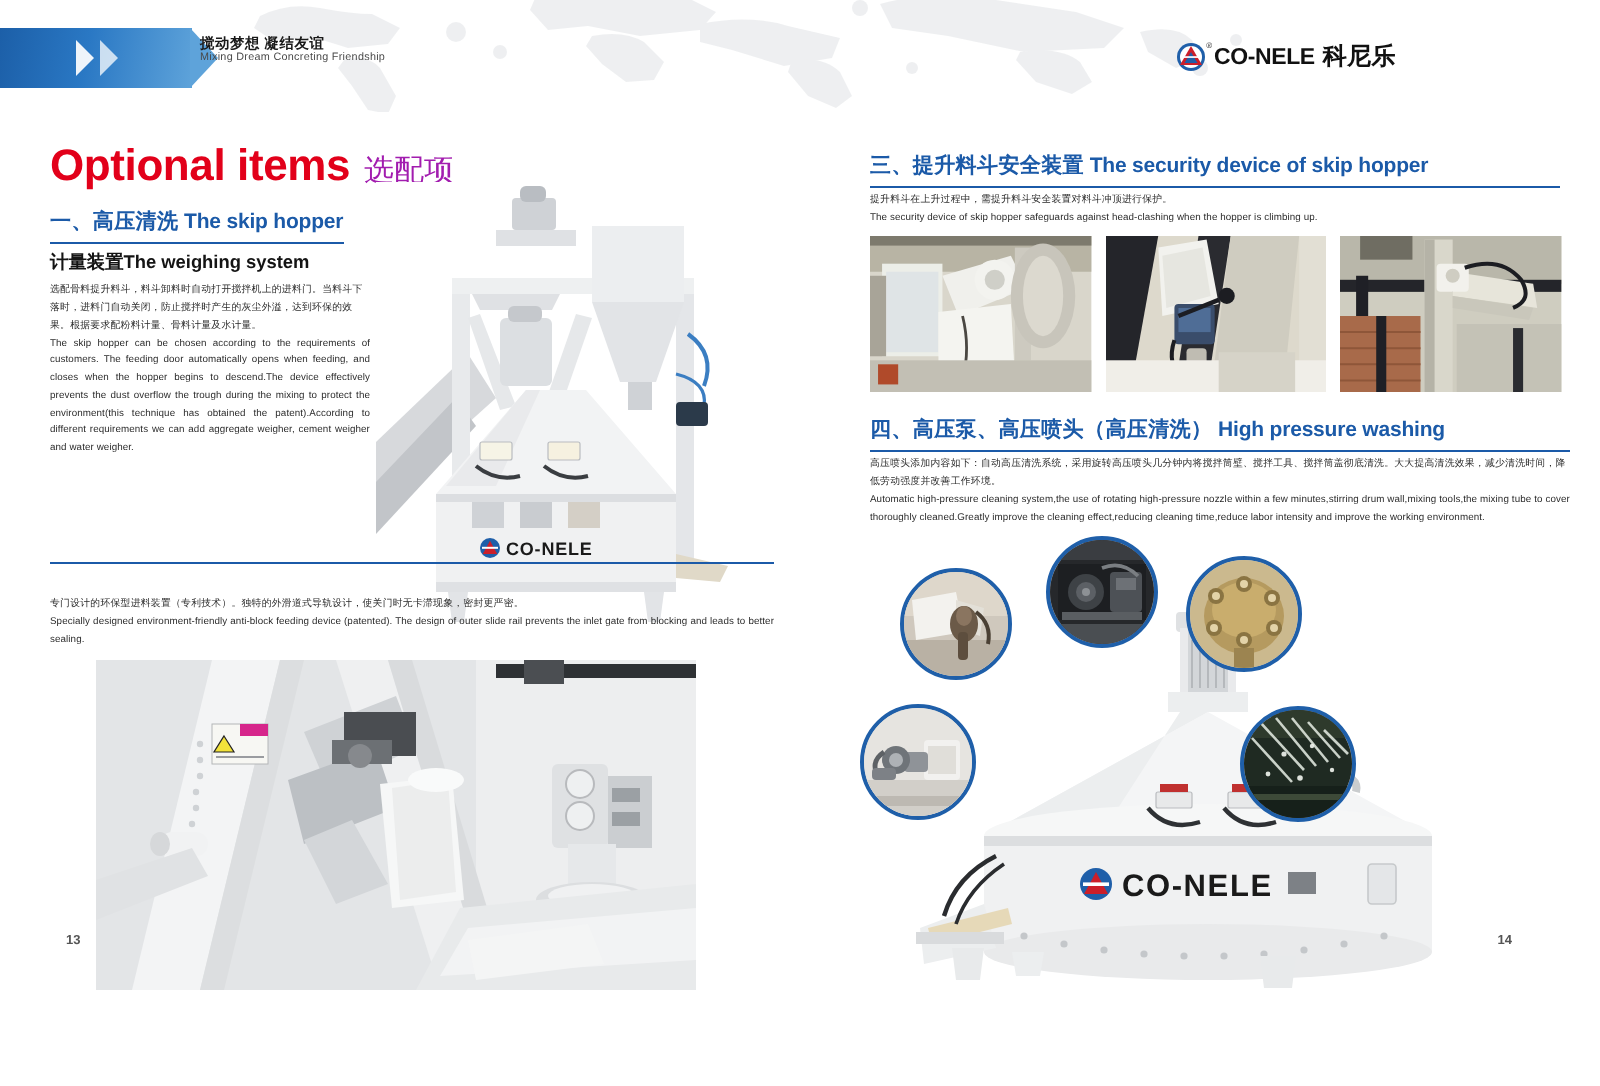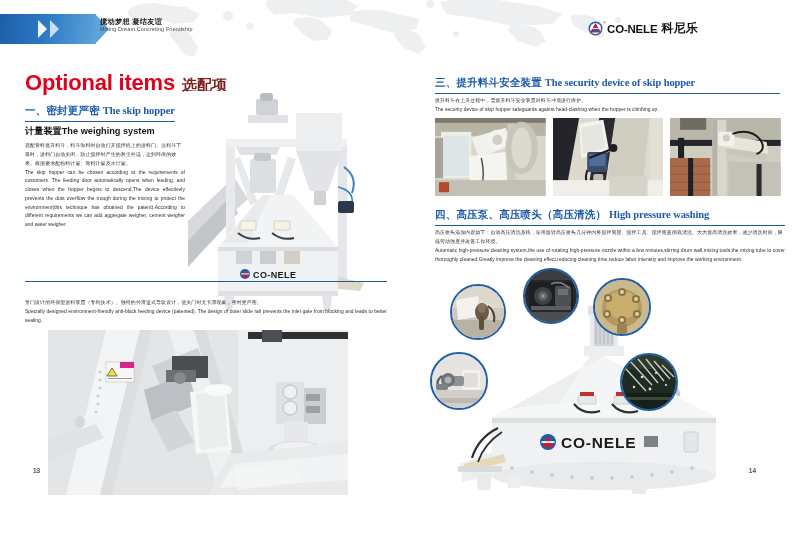--- a/index.html
+++ b/index.html
@@ -42,25 +42,25 @@
   .brand .reg{position:absolute;right:-3px;top:-1px;font-size:4px;color:#333;}
   .brand .name{font-size:11.5px;font-weight:bold;color:#111;letter-spacing:-.2px;font-family:"Liberation Sans",sans-serif;}
   .brand .cnname{font-size:12px;font-weight:bold;color:#111;letter-spacing:.2px;}
 
   
   .col-left{position:absolute;left:0;top:56px;width:410px;height:440px;}
   .col-right{position:absolute;left:410px;top:56px;width:390px;height:440px;}
 
   .maintitle{position:absolute;left:25px;top:14px;white-space:nowrap;}
   .maintitle .en{font-size:22px;font-weight:bold;color:#e2001a;letter-spacing:-.2px;}
-  .maintitle .cn{font-size:15px;font-weight:bold;color:#7f1d1d;margin-left:7px;}
+  .maintitle .cn{font-size:15px;font-weight:normal;color:#a21caf;margin-left:7px;}
 
   .h2{font-size:10.5px;font-weight:bold;color:#1b5aa8;letter-spacing:-.1px;white-space:nowrap;}
   .h2 .cn{letter-spacing:.2px;text-align:center;}
-  .h2 .en{font-weight:bold;font-family:Liberation Serif, serif;}
+  .h2 .en{font-weight:bold;}
   .h2-underline{height:1px;background:#1b5aa8;margin-top:3px;}
 
   .h3{font-size:9.2px;font-weight:bold;color:#141414;}
 
   .body-cn{font-size:4.9px;color:#2b2b2b;line-height:1.82;letter-spacing:.15px;}
   .body-en{font-size:4.9px;color:#2b2b2b;line-height:1.78;text-align:justify;letter-spacing:.05px;}
 
   
   .sec1-head{position:absolute;left:25px;top:48px;}
   .sec1-sub{position:absolute;left:25px;top:69px;}
@@ -146,21 +146,21 @@
   </div>
 
   <div class="col-left">
 
     <div class="maintitle">
       <span class="en">Optional items</span><span class="cn">选配项</span>
     </div>
 
     <div class="sec1-head">
       <div class="h2">
-        <span class="cn">一、密封更严密</span>
+        <span class="cn">一、高压清洗</span>
         <span class="en">The skip hopper</span>
       </div>
       <div class="h2-underline"></div>
     </div>
 
     <div class="sec1-sub h3">计量装置The weighing system</div>
 
     <div class="sec1-txt">
       <div class="body-cn">选配骨料提升料斗，料斗卸料时自动打开搅拌机上的进料门。当料斗下落时，进料门自动关闭，防止搅拌时产生的灰尘外溢，达到环保的效果。根据要求配粉料计量、骨料计量及水计量。</div>
       <div class="body-en">The skip hopper can be chosen according to the requirements of customers. The feeding door automatically opens when feeding, and closes when the hopper begins to descend.The device effectively prevents the dust overflow the trough during the mixing to protect the environment(this technique has obtained the patent).According to different requirements we can add aggregate weigher, cement weigher and water weigher.</div>

